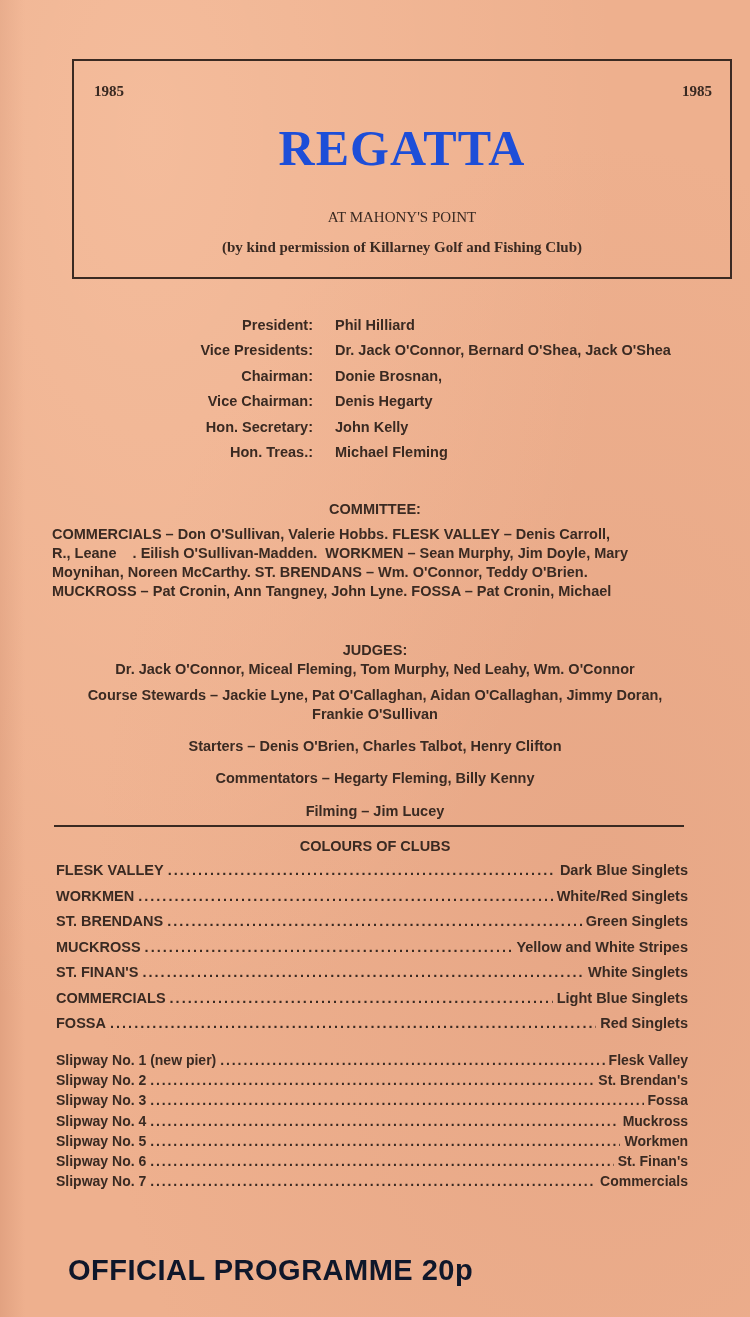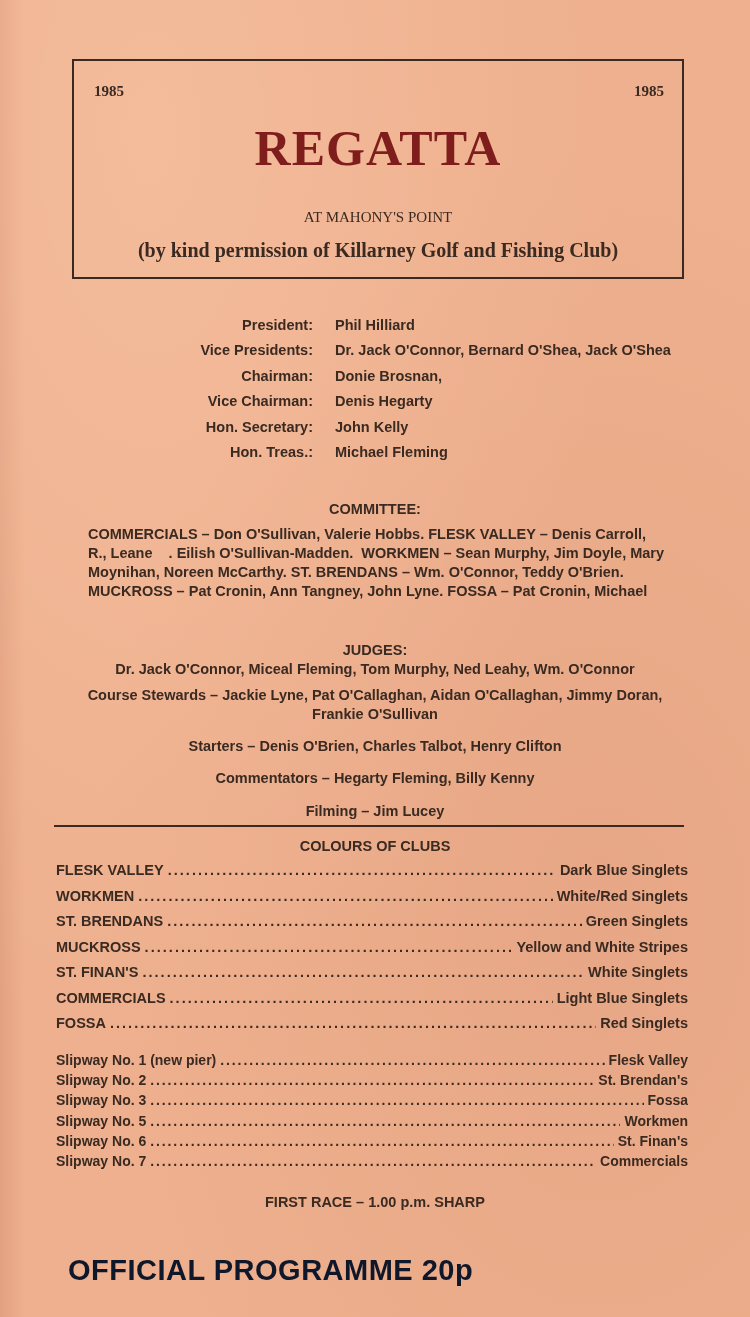--- a/index.html
+++ b/index.html
@@ -15,45 +15,46 @@
     font-family: "Liberation Sans", sans-serif;
   }
   .page { position: absolute; left: 0; top: 0; width: 750px; height: 1317px; }
   .abs { position: absolute; }
 
   
   .header-box {
     left: 72px; top: 59px; width: 608px; height: 216px;
     border: 2.5px solid #3a2a22;
     font-family: "Liberation Serif", serif;
+    padding-left: 48px;
   }
   .year { top: 22px; font-size: 15px; font-weight: bold; }
   .year.left { left: 20px; }
   .year.right { right: 18px; }
   .title {
     left: 0; right: 0; top: 58px; text-align: center;
     font-size: 50px; font-weight: bold; letter-spacing: 1px;
-    color: #7f1d1d;
+    color: #1d4ed8;
   }
   .venue { left: 0; right: 0; top: 148px; text-align: center; font-size: 15px; font-weight: normal; }
-  .permission { left: 0; right: 0; top: 178px; text-align: center; font-size: 20px; font-weight: bold; }
+  .permission { left: 0; right: 0; top: 178px; text-align: center; font-size: 15px; font-weight: bold; }
 
   
   .officers { left: 180px; top: 312px; width: 540px; font-size: 14.5px; font-weight: bold; }
   .officer-row { display: flex; height: 25.5px; align-items: center; }
   .officer-label { width: 133px; text-align: right; padding-right: 22px; }
   .officer-value { flex: 1; }
 
   .heading { left: 0; right: 0; text-align: center; font-size: 14.5px; font-weight: bold; }
 
   .committee {
     left: 52px; top: 525px; width: 650px; font-size: 14.5px; font-weight: bold;
     line-height: 19px;
   }
-  .committee .line { white-space: nowrap; margin-left: 36px; }
+  .committee .line { white-space: nowrap; }
 
   .center-line { left: 40px; right: 40px; text-align: center; font-size: 14.5px; font-weight: bold; line-height: 19px; }
 
   .rule { left: 54px; top: 825px; width: 630px; height: 0; border-top: 2px solid #3a2a22; }
 
   
   .leader-list { left: 56px; width: 632px; font-weight: bold; }
   .leader-row { display: flex; align-items: baseline; white-space: nowrap; overflow: hidden; }
   .leader-row .l { padding-right: 4px; }
   .leader-row .dots { flex: 1; overflow: hidden; letter-spacing: 3px; color: #3a2a22; }
@@ -185,32 +186,36 @@
       <span class="l">Slipway No. 2</span>
         <span class="dots"></span>
         <span class="r">St. Brendan's</span>
     </div>
     <div class="leader-row">
       <span class="l">Slipway No. 3</span>
         <span class="dots"></span>
         <span class="r">Fossa</span>
     </div>
     <div class="leader-row">
+      <span class="l">Slipway No. 4</span>
+        <span class="dots"></span>
+        <span class="r">Muckross</span>
+    </div>
+    <div class="leader-row">
       <span class="l">Slipway No. 5</span>
         <span class="dots"></span>
         <span class="r">Workmen</span>
     </div>
     <div class="leader-row">
       <span class="l">Slipway No. 6</span>
         <span class="dots"></span>
         <span class="r">St. Finan's</span>
     </div>
     <div class="leader-row">
       <span class="l">Slipway No. 7</span>
         <span class="dots"></span>
         <span class="r">Commercials</span>
     </div>
   </div>
 
-  <div class="abs first-race">FIRST RACE – 1.00 p.m. SHARP</div>
 
   <div class="abs footer-title">OFFICIAL PROGRAMME 20p</div>
 </div>
 
 </body></html>

